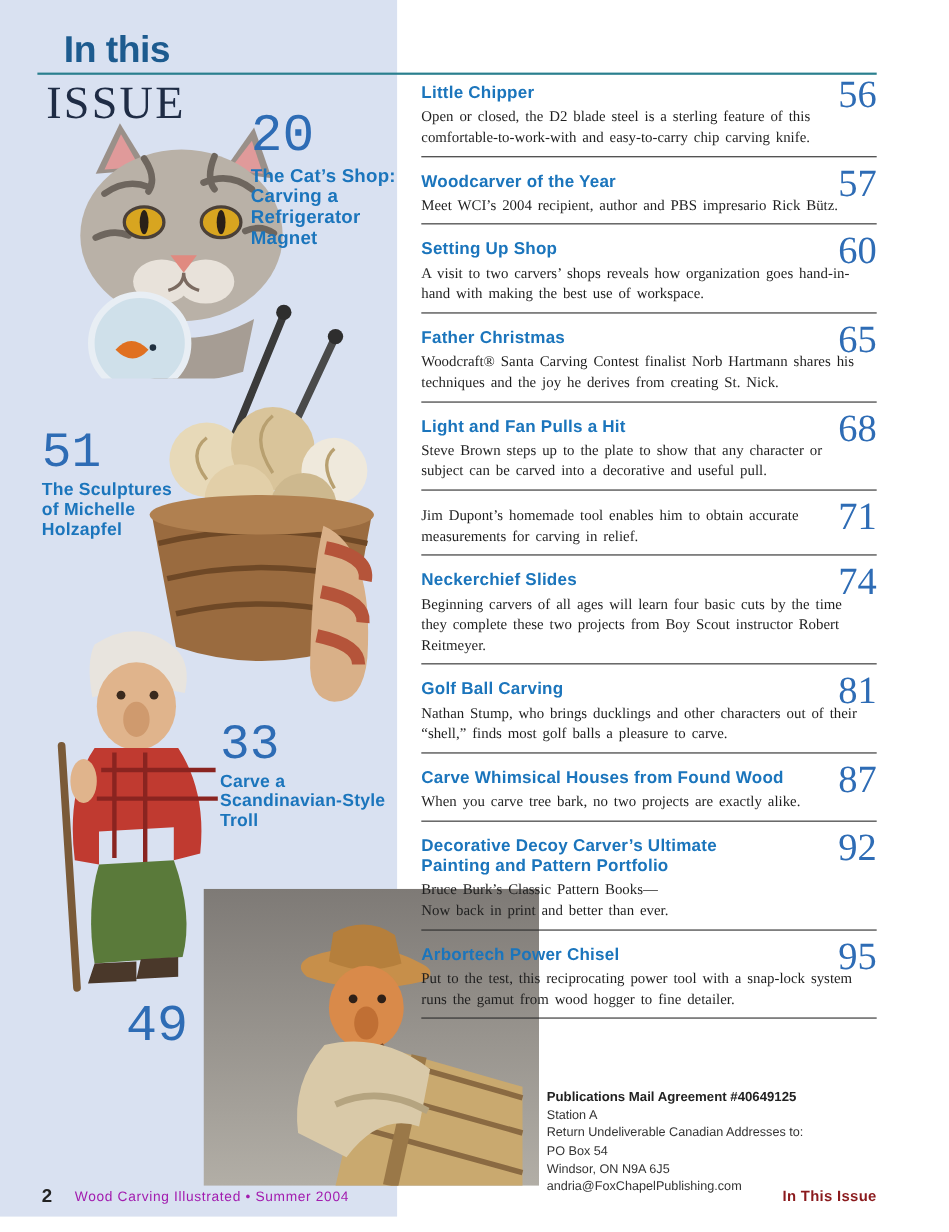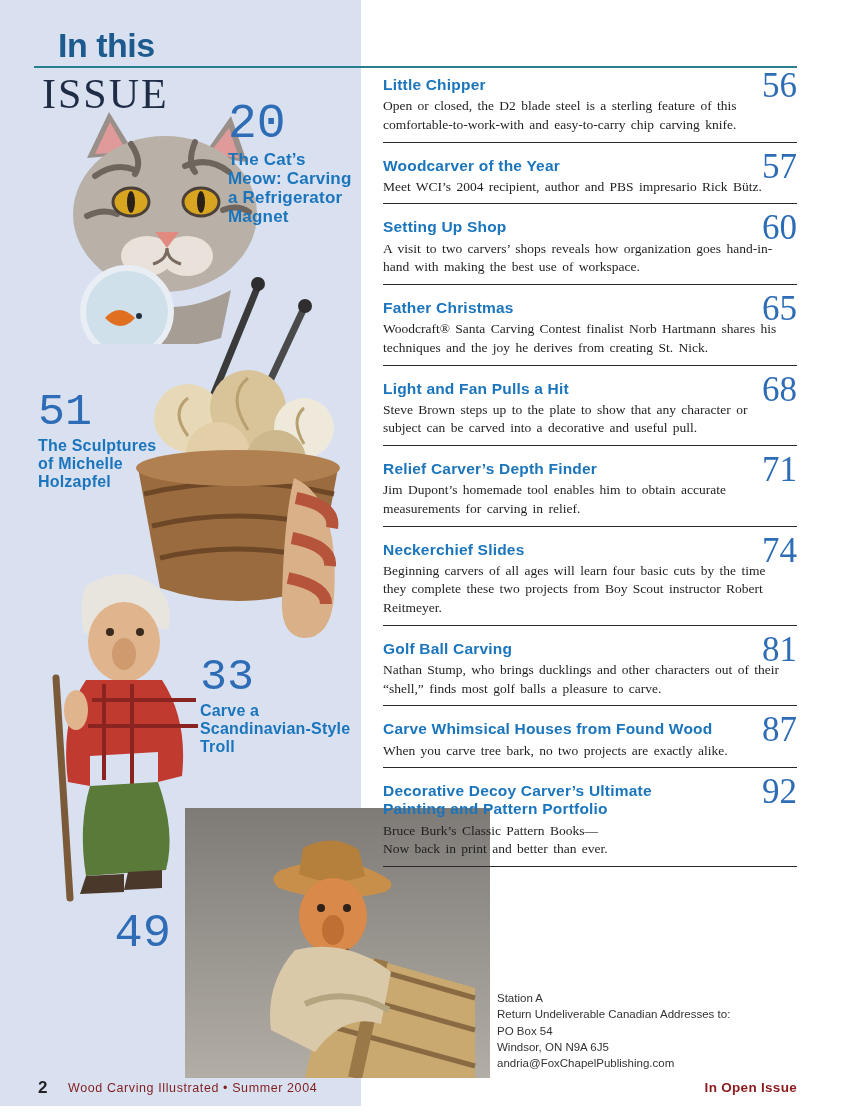--- a/index.html
+++ b/index.html
@@ -56,21 +56,21 @@
   .article-page{
     position:absolute;right:0;top:-8px;font-family:"Liberation Serif",serif;
     font-size:35px;color:#2e6cb5;line-height:1;
   }
   
   .pubs{position:absolute;left:497px;top:990px;width:290px;color:#333;}
   .pubs .pub-title{font-weight:bold;font-size:12px;margin-bottom:2px;color:#222;}
   .pubs .pub-line{font-size:11.5px;line-height:1.42;}
   
   .footer-pagenum{position:absolute;left:38px;top:1078px;font-size:17px;font-weight:bold;color:#222;}
-  .footer-mag{position:absolute;left:68px;top:1081px;font-size:12.5px;letter-spacing:0.6px;color:#7f1d1d;}
+  .footer-mag{position:absolute;left:68px;top:1081px;font-size:12.5px;letter-spacing:0.6px;color:#a21caf;}
   .footer-section{position:absolute;right:66px;top:1080px;font-size:13.5px;font-weight:bold;color:#8b1a1d;letter-spacing:0.3px;}
 </style>
 </head>
 <body>
 
 <div class="left-col"></div>
 
 <div class="hdr-line1">In this</div>
 <div class="teal-rule"></div>
 <div class="hdr-line2">ISSUE</div>
@@ -145,21 +145,21 @@
   <ellipse cx="148" cy="122" rx="11" ry="15" fill="#c06f34"></ellipse>
   <circle cx="136" cy="100" r="4" fill="#2e2018"></circle>
   <circle cx="162" cy="100" r="4" fill="#2e2018"></circle>
   <path d="M132,142 q16,10 32,0" stroke="#7a4a28" stroke-width="4" fill="none"></path>
   <path d="M110,142 q-30,34 -24,80 l44,22 q30,-40 66,-28 l10,-52 q-44,-34 -96,-22z" fill="#d9c9a8"></path>
   <path d="M120,196 q40,-18 84,6" stroke="#b5a480" stroke-width="6" fill="none"></path>
 </svg>
 
 <div class="feature f20">
   <span class="num">20</span>
-  <span class="ftitle">The Cat’s Meow: Carving a Refrigerator Magnet</span>
+  <span class="ftitle">The Cat’s Shop: Carving a Refrigerator Magnet</span>
 </div>
 <div class="feature f51">
   <span class="num">51</span>
   <span class="ftitle">The Sculptures of Michelle Holzapfel</span>
 </div>
 <div class="feature f33">
   <span class="num">33</span>
   <span class="ftitle">Carve a Scandinavian-Style Troll</span>
 </div>
 <div class="feature f49">
@@ -191,21 +191,20 @@
     <div class="article-page">65</div>
   </div>
 
   <div class="article">
     <div class="article-title">Light and Fan Pulls a Hit</div>
     <div class="article-desc">Steve Brown steps up to the plate to show that any character or subject can be carved into a decorative and useful pull.</div>
     <div class="article-page">68</div>
   </div>
 
   <div class="article">
-    <div class="article-title">Relief Carver’s Depth Finder</div>
     <div class="article-desc">Jim Dupont’s homemade tool enables him to obtain accurate measurements for carving in relief.</div>
     <div class="article-page">71</div>
   </div>
 
   <div class="article">
     <div class="article-title">Neckerchief Slides</div>
     <div class="article-desc">Beginning carvers of all ages will learn four basic cuts by the time they complete these two projects from Boy Scout instructor Robert Reitmeyer.</div>
     <div class="article-page">74</div>
   </div>
 
@@ -221,25 +220,31 @@
     <div class="article-page">87</div>
   </div>
 
   <div class="article">
     <div class="article-title">Decorative Decoy Carver’s Ultimate Painting and Pattern Portfolio</div>
     <div class="article-desc">Bruce Burk’s Classic Pattern Books—
 Now back in print and better than ever.</div>
     <div class="article-page">92</div>
   </div>
 
+  <div class="article">
+    <div class="article-title">Arbortech Power Chisel</div>
+    <div class="article-desc">Put to the test, this reciprocating power tool with a snap-lock system runs the gamut from wood hogger to fine detailer.</div>
+    <div class="article-page">95</div>
+  </div>
 </div>
 
 <div class="pubs">
+  <div class="pub-title">Publications Mail Agreement #40649125</div>
   <div class="pub-line">Station A</div>
   <div class="pub-line">Return Undeliverable Canadian Addresses to:</div>
   <div class="pub-line">PO Box 54</div>
   <div class="pub-line">Windsor, ON N9A 6J5</div>
   <div class="pub-line">andria@FoxChapelPublishing.com</div>
 </div>
 
 <div class="footer-pagenum">2</div>
 <div class="footer-mag">Wood Carving Illustrated • Summer 2004</div>
-<div class="footer-section">In Open Issue</div>
+<div class="footer-section">In This Issue</div>
 
 </body></html>

